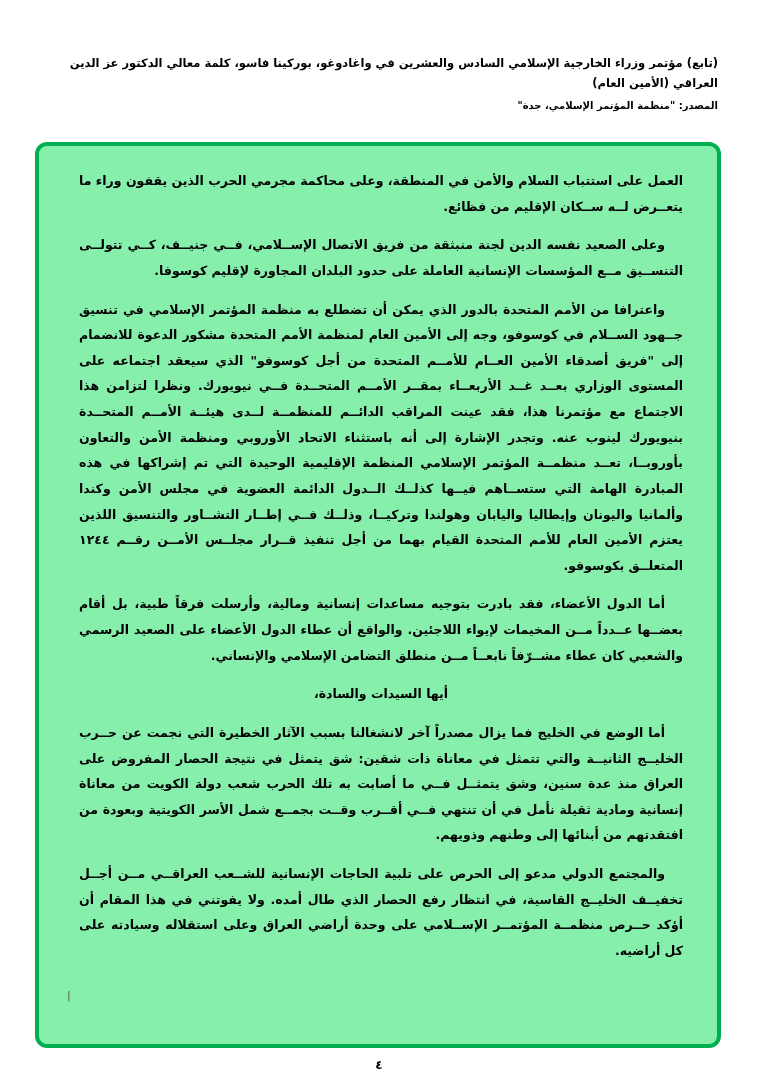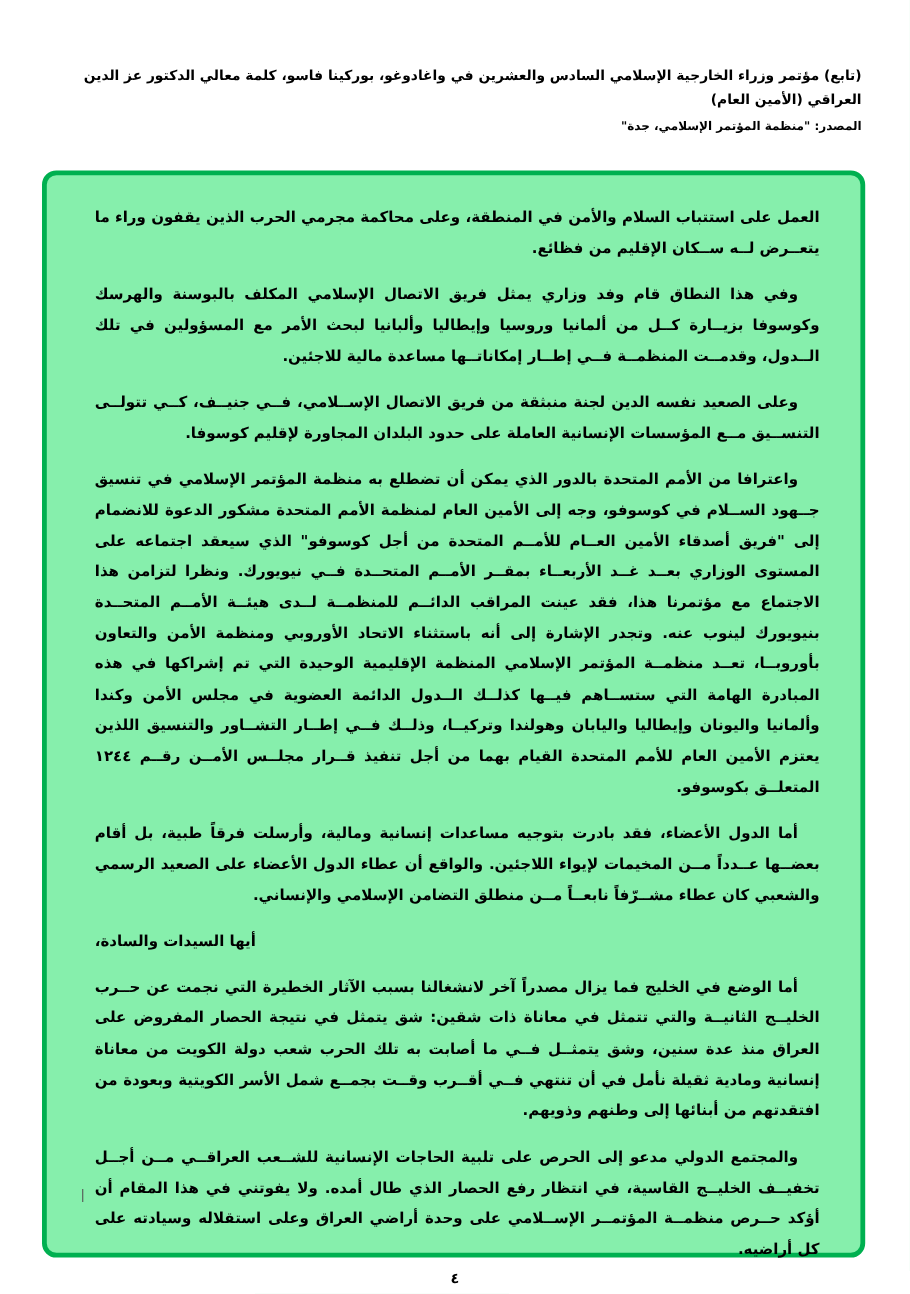--- a/index.html
+++ b/index.html
@@ -63,21 +63,21 @@
   }
   p.para {
     margin: 0 0 13px 0;
     line-height: 2.05;
   }
   p.indent {
     text-indent: 18px;
   }
   p.salutation {
     text-indent: 0;
-    text-align: left;
+    text-align: center;
   }
   .stray-mark {
     position: absolute;
     left: 28px;
     bottom: 42px;
     font-size: 11px;
     color: #555555;
     font-weight: normal;
   }
   .page-number {
@@ -96,21 +96,20 @@
 <div class="page">
 
   <div class="header">
     <div class="doc-title">(تابع) مؤتمر وزراء الخارجية الإسلامي السادس والعشرين في واغادوغو، بوركينا فاسو، كلمة معالي الدكتور عز الدين العراقي (الأمين العام)</div>
     <div class="doc-source">المصدر:  "منظمة المؤتمر الإسلامي، جدة"</div>
   </div>
 
   <div class="content-box">
     <div class="content">
       <p class="para">العمل على استتباب السلام والأمن في المنطقة، وعلى محاكمة مجرمي الحرب الذين يقفون وراء ما يتعــرض لــه ســكان الإقليم من فظائع.</p>
-      <p class="para indent">وفي هذا النطاق قام وفد وزاري يمثل فريق الاتصال الإسلامي المكلف بالبوسنة والهرسك وكوسوفا بزيــارة كــل من ألمانيا وروسيا وإيطاليا وألبانيا لبحث الأمر مع المسؤولين في تلك الــدول، وقدمــت المنظمــة فــي إطــار إمكاناتــها مساعدة مالية للاجئين.</p>
       <p class="para indent">وعلى الصعيد نفسه الدين لجنة منبثقة من فريق الاتصال الإســلامي، فــي جنيــف، كــي تتولــى التنســيق مــع المؤسسات الإنسانية العاملة على حدود البلدان المجاورة لإقليم كوسوفا.</p>
       <p class="para indent">واعترافا من الأمم المتحدة بالدور الذي يمكن أن تضطلع به منظمة المؤتمر الإسلامي في تنسيق جــهود الســلام في كوسوفو، وجه إلى الأمين العام لمنظمة الأمم المتحدة مشكور الدعوة للانضمام إلى "فريق أصدقاء الأمين العــام للأمــم المتحدة من أجل كوسوفو" الذي سيعقد اجتماعه على المستوى الوزاري بعــد غــد الأربعــاء بمقــر الأمــم المتحــدة فــي نيويورك. ونظرا لتزامن هذا الاجتماع مع مؤتمرنا هذا، فقد عينت المراقب الدائــم للمنظمــة لــدى هيئــة الأمــم المتحــدة بنيويورك لينوب عنه. وتجدر الإشارة إلى أنه باستثناء الاتحاد الأوروبي ومنظمة الأمن والتعاون بأوروبــا، تعــد منظمــة المؤتمر الإسلامي المنظمة الإقليمية الوحيدة التي تم إشراكها في هذه المبادرة الهامة التي ستســاهم فيــها كذلــك الــدول الدائمة العضوية في مجلس الأمن وكندا وألمانيا واليونان وإيطاليا واليابان وهولندا وتركيــا، وذلــك فــي إطــار التشــاور والتنسيق اللذين يعتزم الأمين العام للأمم المتحدة القيام بهما من أجل تنفيذ قــرار مجلــس الأمــن رقــم ١٢٤٤ المتعلــق بكوسوفو.</p>
       <p class="para indent">أما الدول الأعضاء، فقد بادرت بتوجيه مساعدات إنسانية ومالية، وأرسلت فرقاً طبية، بل أقام بعضــها عــدداً مــن المخيمات لإيواء اللاجئين. والواقع أن عطاء الدول الأعضاء على الصعيد الرسمي والشعبي كان عطاء مشــرّفاً نابعــاً مــن منطلق التضامن الإسلامي والإنساني.</p>
       <p class="para salutation">أيها السيدات والسادة،</p>
       <p class="para indent">أما الوضع في الخليج فما يزال مصدراً آخر لانشغالنا بسبب الآثار الخطيرة التي نجمت عن حــرب الخليــج الثانيــة والتي تتمثل في معاناة ذات شقين: شق يتمثل في نتيجة الحصار المفروض على العراق منذ عدة سنين، وشق يتمثــل فــي ما أصابت به تلك الحرب شعب دولة الكويت من معاناة إنسانية ومادية ثقيلة نأمل في أن تنتهي فــي أقــرب وقــت بجمــع شمل الأسر الكويتية وبعودة من افتقدتهم من أبنائها إلى وطنهم وذويهم.</p>
       <p class="para indent">والمجتمع الدولي مدعو إلى الحرص على تلبية الحاجات الإنسانية للشــعب العراقــي مــن أجــل تخفيــف الخليــج القاسية، في انتظار رفع الحصار الذي طال أمده. ولا يفوتني في هذا المقام أن أؤكد حــرص منظمــة المؤتمــر الإســلامي على وحدة أراضي العراق وعلى استقلاله وسيادته على كل أراضيه.</p>
     </div>
     <span class="stray-mark">|</span>
   </div>
 

